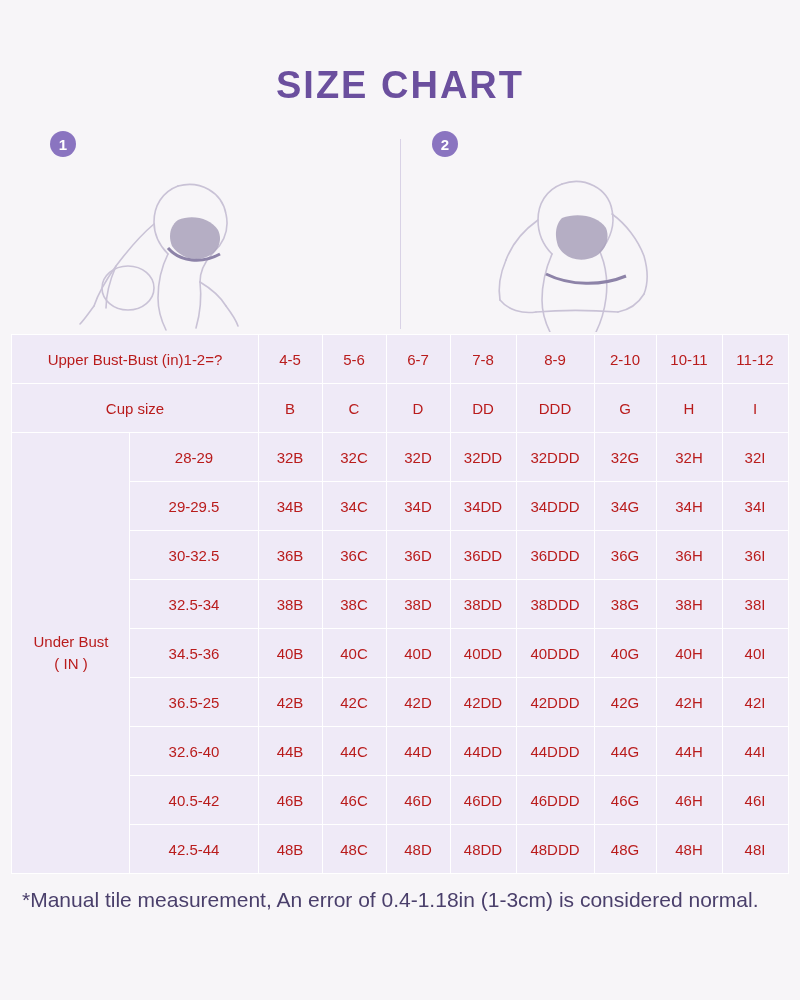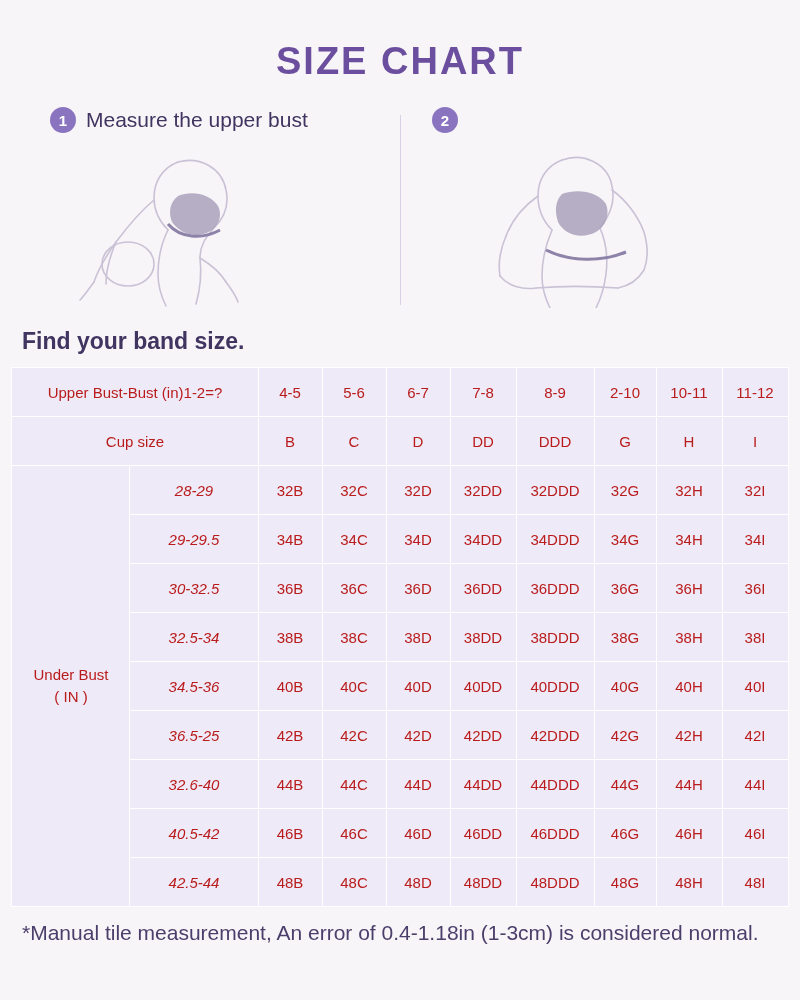--- a/index.html
+++ b/index.html
@@ -19,21 +19,21 @@
     width: 800px;
     height: 1000px;
     box-sizing: border-box;
   }
   .title {
     text-align: center;
     font-size: 38px;
     font-weight: bold;
     letter-spacing: 2px;
     color: #6b4f9e;
-    padding-top: 40px;
+    padding-top: 64px;
     margin: 0;
   }
   .steps {
     display: flex;
     margin-top: 24px;
     position: relative;
   }
   .step {
     width: 50%;
     box-sizing: border-box;
@@ -110,21 +110,20 @@
   }
   td.side {
     background: #ddd4ee;
     line-height: 1.5;
   }
   td.band {
     background: #e6dff2;
   }
   td.alt {
     background: #e6e0f3;
-    font-style: italic;
   }
   .footnote {
     font-size: 21px;
     color: #4a3f6b;
     margin: 14px 0 0 22px;
   }
   svg { display: block; }
 </style>
 </head>
 <body>
@@ -132,21 +131,20 @@
 <div class="page">
 
   <h1 class="title">SIZE CHART</h1>
 
   <div class="steps">
     <div class="divider"></div>
 
     <div class="step">
       <div class="step-head">
         <div class="badge">1</div>
-        <div class="step-label">Measure the upper bust</div>
       </div>
       <div class="figure">
         <svg width="300" height="170" viewBox="0 0 300 170">
           <g fill="none" stroke="#c9c2d6" stroke-width="1.6" stroke-linecap="round" stroke-linejoin="round">
             <path d="M128 24 C150 18 172 30 176 52 C180 70 172 82 164 90 C156 98 150 108 150 120"></path>
             <path d="M128 24 C112 30 104 44 104 60 C104 74 110 84 118 92"></path>
             <path d="M150 120 C152 138 150 152 146 166"></path>
             <path d="M118 92 C112 104 108 120 108 136 C108 150 112 160 116 168"></path>
             <path d="M104 62 C92 72 78 88 66 104 C56 118 48 132 44 144"></path>
             <path d="M44 144 C38 152 34 158 30 162"></path>
@@ -187,21 +185,20 @@
             <path d="M112 56 C128 50 148 54 156 66 C160 76 156 88 146 94 C130 102 114 96 108 84 C104 72 106 62 112 56 Z"></path>
           </g>
           <g fill="none" stroke="#8d83a8" stroke-width="3">
             <path d="M96 112 C120 124 152 124 176 114"></path>
           </g>
         </svg>
       </div>
     </div>
   </div>
 
-  <h2 class="section-title">Find your band size.</h2>
 
   <table class="size-table">
     <colgroup>
       <col style="width:118px">
       <col style="width:128px">
       <col style="width:64px">
       <col style="width:64px">
       <col style="width:64px">
       <col style="width:66px">
       <col style="width:78px">

